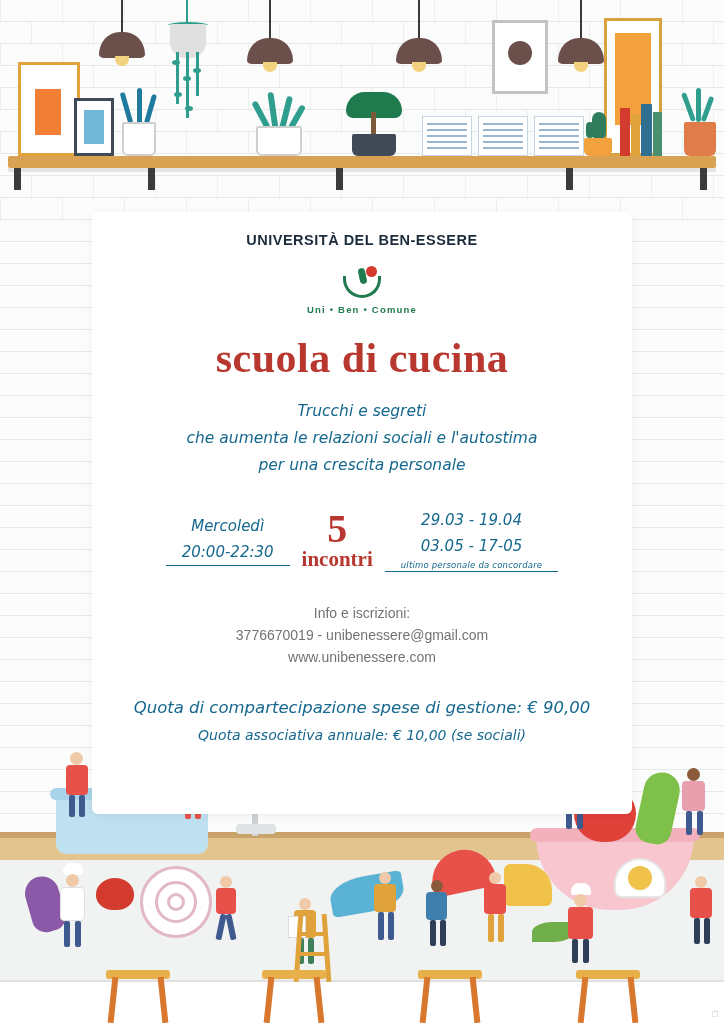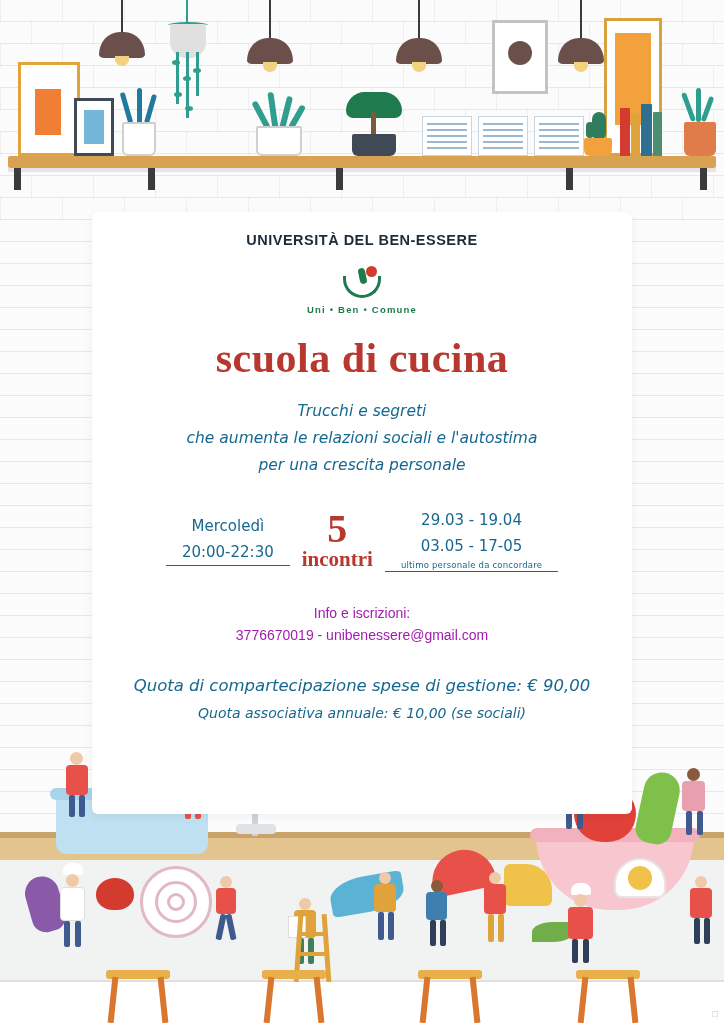--- a/index.html
+++ b/index.html
@@ -155,20 +155,21 @@
   .schedule {
     margin-top: 28px;
     display: flex;
     justify-content: center;
     align-items: center;
     gap: 0px;
     color: #17688f;
   }
   .sched-col {
     padding: 0 16px;
+    font-style: italic;
     font-family: "DejaVu Sans", sans-serif;
   }
   .sched-col .line {
     font-size: 15px;
     line-height: 26px;
     white-space: nowrap;
   }
   .sched-col .note {
     font-size: 8.5px;
     line-height: 12px;
@@ -186,21 +187,21 @@
     font-size: 40px; font-weight: bold;
     display: block;
   }
   .sched-word {
     font-family: "Liberation Serif", serif;
     font-size: 21px; font-weight: bold;
     display: block;
   }
   .info {
     margin-top: 30px;
-    color: #a21caf;
+    color: #737373;
     font-size: 14px;
     line-height: 22px;
   }
   .fees {
     margin-top: 26px;
     color: #17688f;
     font-style: italic;
     font-family: "DejaVu Sans", sans-serif;
   }
   .fee-1 { font-size: 16.5px; line-height: 28px; }
@@ -595,20 +596,21 @@
       <div class="sched-col sched-right">
         <div class="line">29.03 - 19.04</div>
         <div class="line">03.05 - 17-05</div>
         <div class="note">ultimo personale da concordare</div>
       </div>
     </div>
 
     <div class="info">
       <div>Info e iscrizioni:</div>
       <div>3776670019 - unibenessere@gmail.com</div>
+      <div>www.unibenessere.com</div>
     </div>
 
     <div class="fees">
       <div class="fee-1">Quota di compartecipazione spese di gestione: € 90,00</div>
       <div class="fee-2">Quota associativa annuale: € 10,00 (se sociali)</div>
     </div>
 
 
   </div>
 

